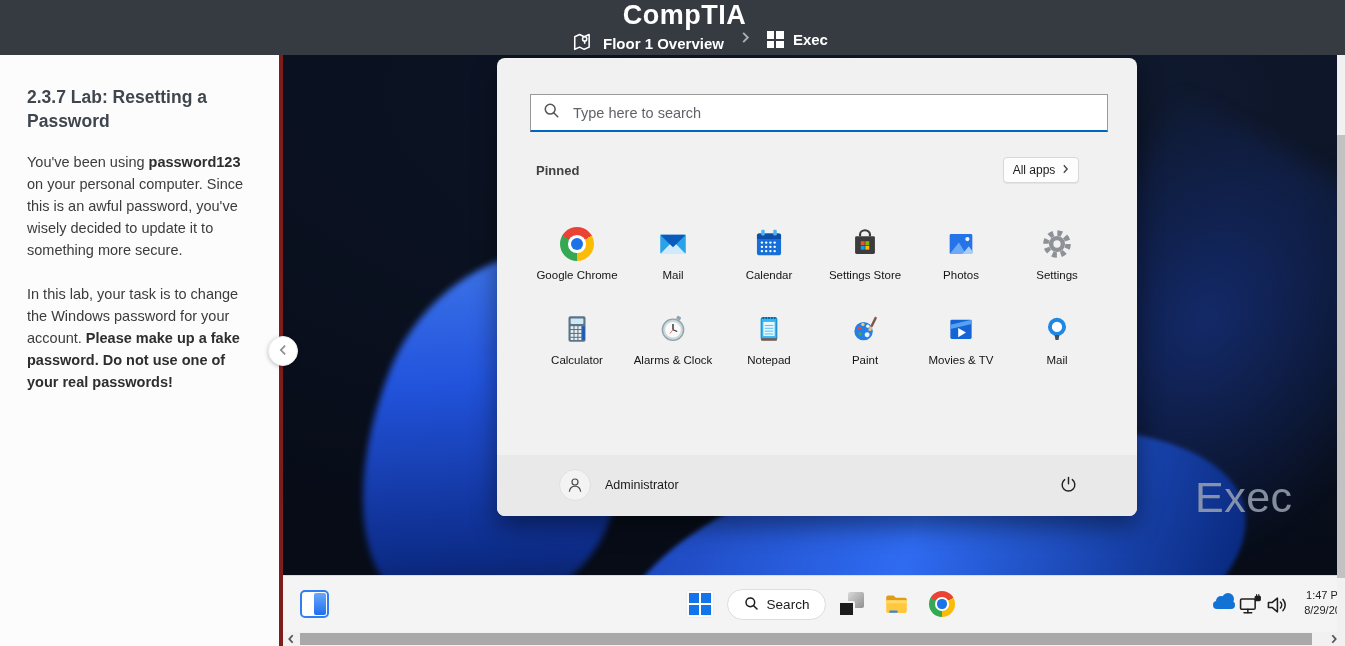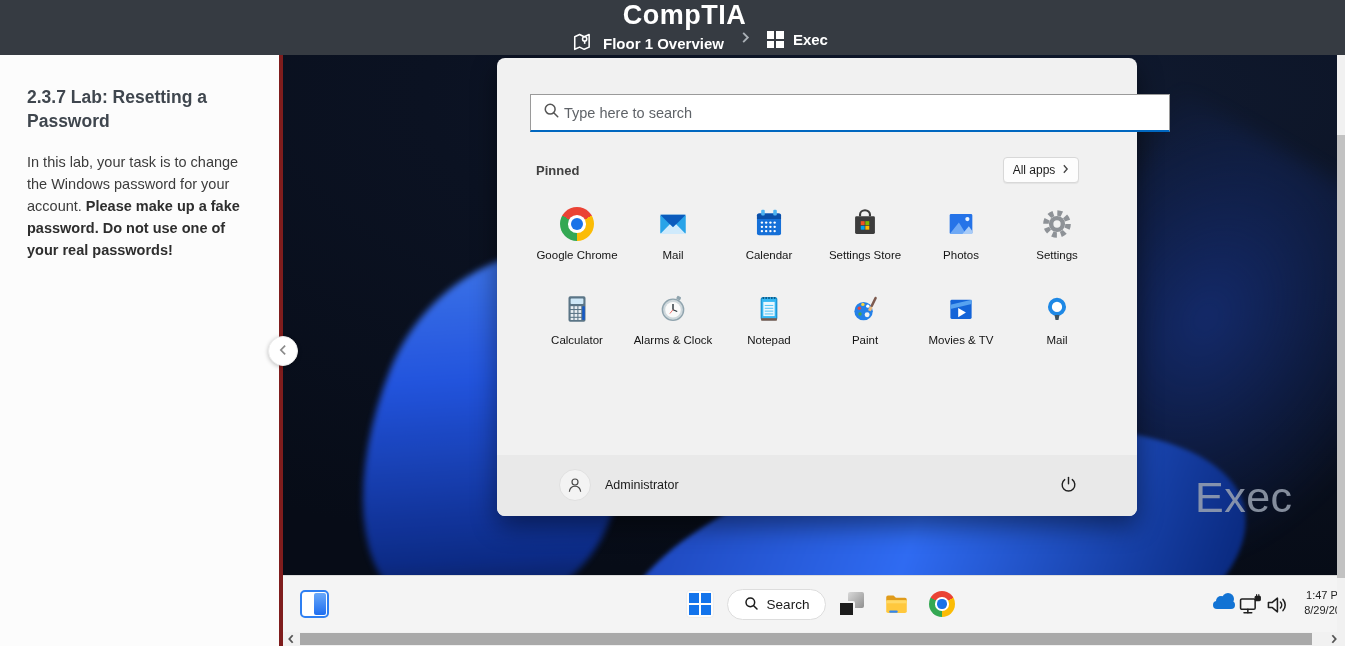--- a/index.html
+++ b/index.html
@@ -35,26 +35,26 @@
   .petal-b { left:330px; top:390px; width:640px; height:280px; transform:rotate(-10deg);
     background:linear-gradient(120deg,#1a3fb0 0%,#2f6bf2 45%,#0a2a80 90%);
     border-radius:58% 42% 65% 35% / 55% 45% 60% 40%; filter:blur(2px); }
   .petal-c { left:760px; top:90px; width:340px; height:460px; transform:rotate(30deg);
     background:radial-gradient(ellipse at 40% 40%, #16307c 0%, rgba(10,18,40,0) 70%);
     filter:blur(10px); opacity:.8; }
   .watermark { position:absolute; left:912px; top:418px; font-size:43px; font-weight:300; color:#9aa3b2; opacity:.85; letter-spacing:.5px; }
 
   
   .start-menu { position:absolute; left:497px; top:58px; width:640px; height:458px; background:#f1f1f1; border-radius:8px; box-shadow:0 10px 26px rgba(0,0,0,.45); z-index:20; }
-  .sm-search { position:absolute; left:33px; top:36px; width:640px; height:38px; background:#fff; border:1px solid #9a9a9a; border-bottom:2px solid #0067c0; display:flex; align-items:center; padding:0 12px; gap:4px; }
+  .sm-search { position:absolute; left:33px; top:36px; width:578px; height:38px; background:#fff; border:1px solid #9a9a9a; border-bottom:2px solid #0067c0; display:flex; align-items:center; padding:0 12px; gap:13px; }
   .sm-search input { border:none; outline:none; flex:1; font-size:14.5px; font-family:"Liberation Sans",sans-serif; color:#222; background:transparent; }
   .sm-search input::placeholder { color:#5f6368; }
   .sm-pinned { position:absolute; left:39px; top:105px; font-size:13px; font-weight:700; color:#404040; }
   .sm-allapps { position:absolute; left:506px; top:99px; width:76px; height:26px; background:#fdfdfd; border:1px solid #d8d8d8; border-radius:4px; box-shadow:0 1px 1px rgba(0,0,0,.06); display:flex; align-items:center; justify-content:center; gap:7px; font-size:12px; color:#1b1b1b; cursor:pointer; }
-  .sm-grid { position:absolute; left:32px; top:136px; width:576px; display:grid; grid-template-columns:repeat(6,96px);text-align:center; }
+  .sm-grid { position:absolute; left:32px; top:156px; width:576px; display:grid; grid-template-columns:repeat(6,96px);text-align:center; }
   .app { height:85px; padding-top:13px; display:flex; flex-direction:column; align-items:center; gap:8px; cursor:pointer; border-radius:4px; }
   .app-ic { width:34px; height:34px; display:flex; align-items:center; justify-content:center; }
   .app-ic svg { width:34px; height:34px; }
   .app-label { font-size:11.5px; color:#141414; white-space:nowrap; }
   .sm-userbar { position:absolute; left:0; bottom:0; width:640px; height:61px; background:#e9e9e9; border-radius:0 0 8px 8px; }
   .sm-user { position:absolute; left:62px; top:14px; display:flex; align-items:center; gap:14px; cursor:pointer; }
   .avatar { width:32px; height:32px; border-radius:50%; background:#f3f3f3; border:1px solid #e0e0e0; display:flex; align-items:center; justify-content:center; }
   .sm-username { font-size:12.5px; color:#1a1a1a; }
   .sm-power { position:absolute; right:56px; top:18px; width:26px; height:26px; display:flex; align-items:center; justify-content:center; cursor:pointer; }
 
@@ -128,20 +128,21 @@
             <span></span>
             <span></span>
         </span>
         <span>Exec</span>
       </div>
     </nav>
   </header>
 
   <aside class="sidebar">
     <h1 class="lab-title">2.3.7 Lab: Resetting a Password</h1>
+    <p class="lab-p"><span>You've been using </span><b>password123</b><span> on your personal computer. Since this is an awful password, you've wisely decided to update it to something more secure.</span></p>
     <p class="lab-p"><span>In this lab, your task is to change the Windows password for your account. </span><b>Please make up a fake password. Do not use one of your real passwords!</b></p>
   </aside>
   <div class="collapse-btn">
     <span>
       <svg width="10" height="12" viewBox="0 0 10 14" fill="none" stroke="#8a8a8a" stroke-width="2">
           <path d="M7.5 2 L2.5 7 L7.5 12"></path>
         </svg>
     </span>
   </div>
 

